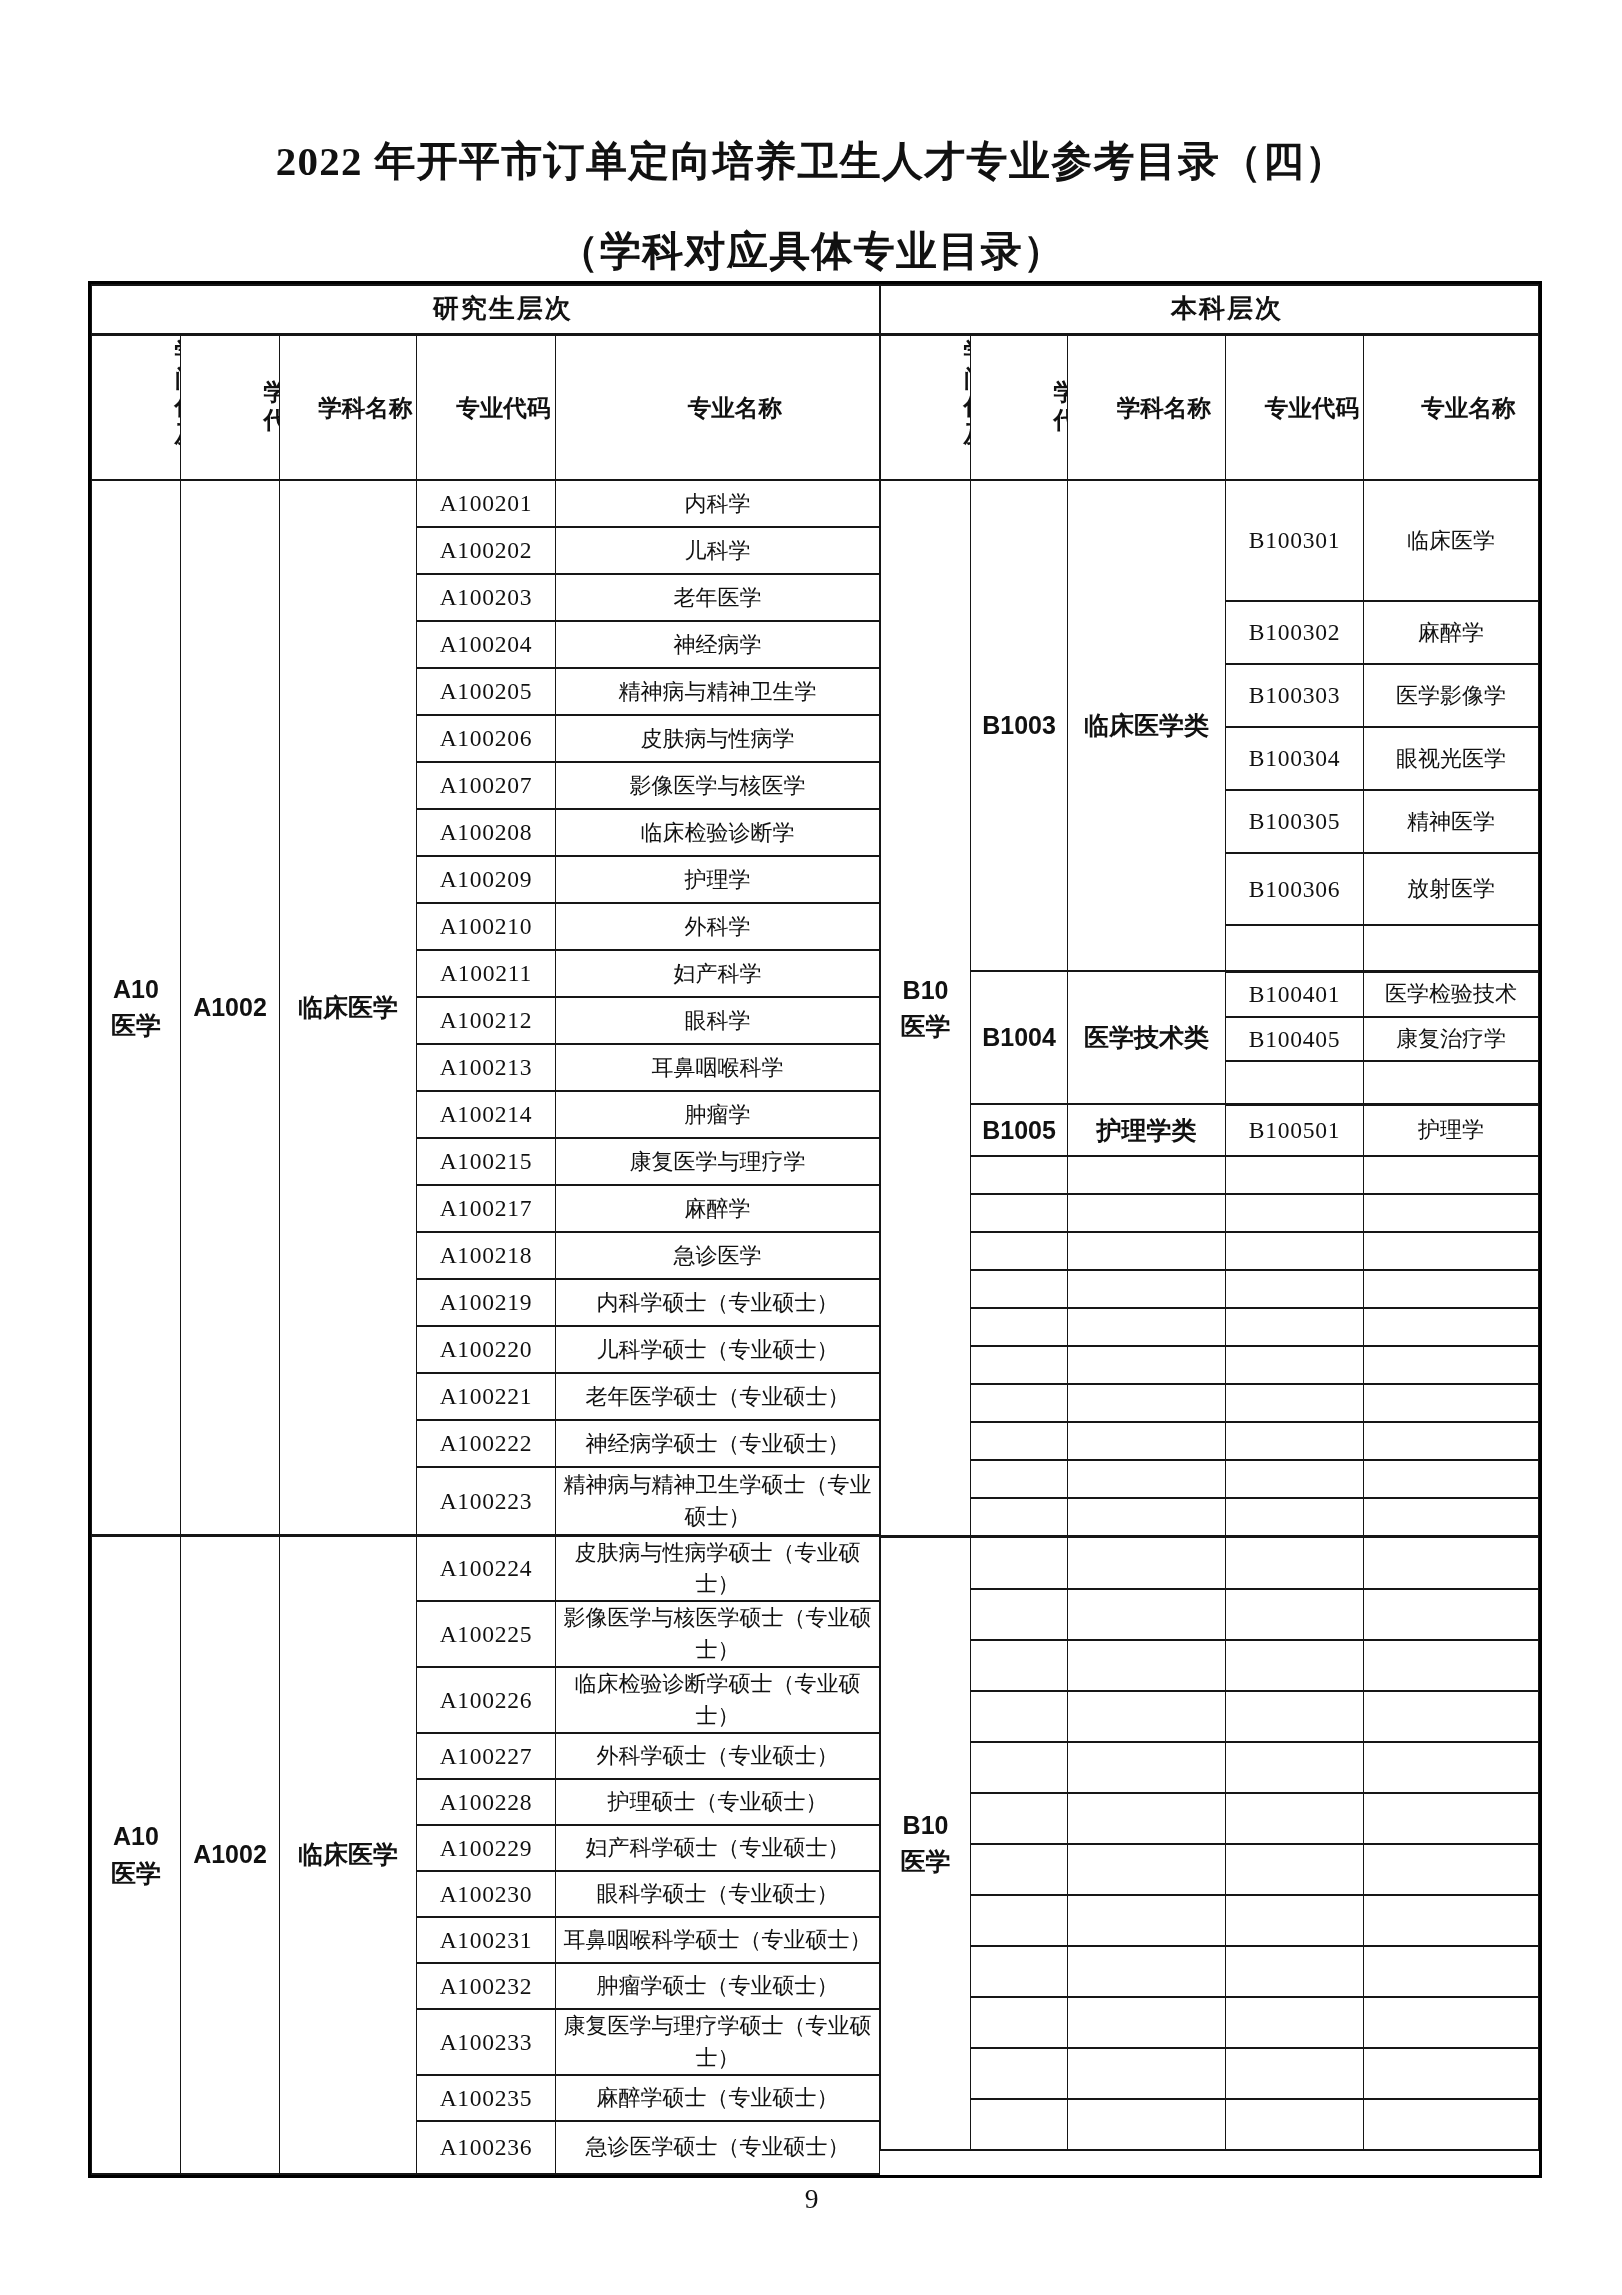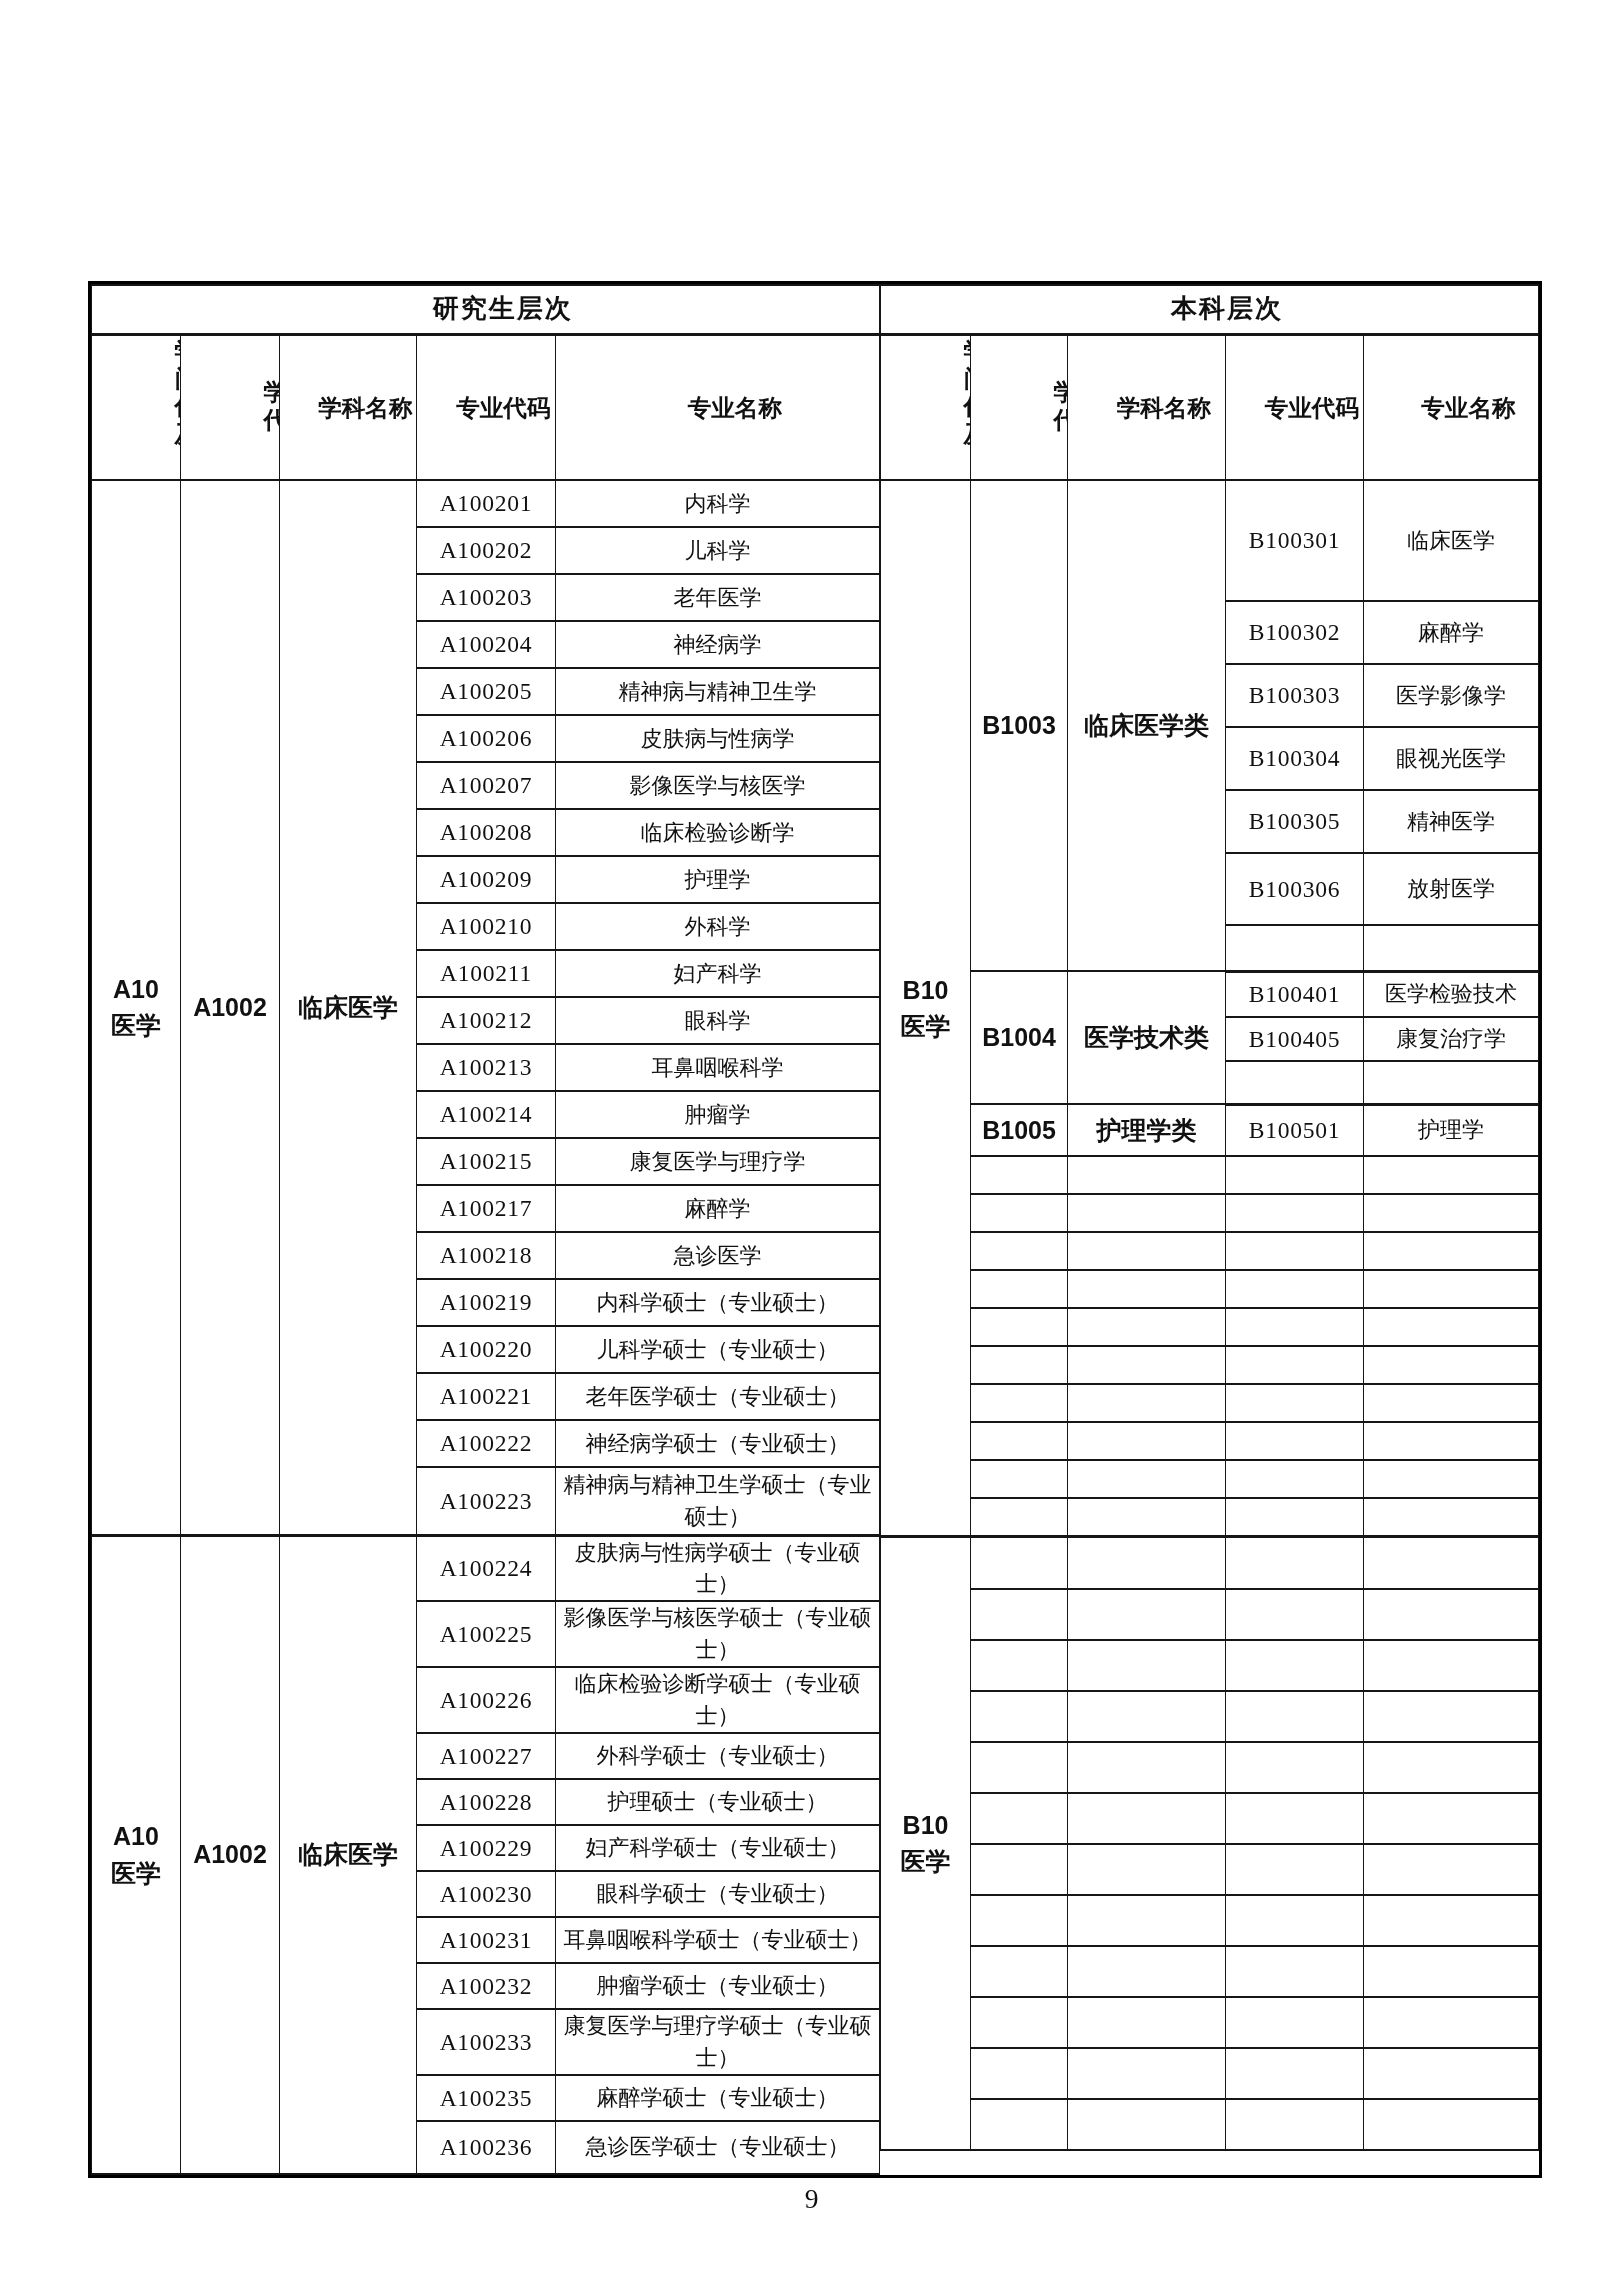--- a/index.html
+++ b/index.html
@@ -50,20 +50,22 @@
   .page-number{
     position:absolute;left:0;right:0;top:2183px;height:31px;line-height:31px;
     text-align:center;font-size:27.5px;
   }
 </style>
 </head>
 <body>
 
 <div class="page">
 
+  <div class="doc-title">2022 年开平市订单定向培养卫生人才专业参考目录（四）</div>
+  <div class="doc-subtitle">（学科对应具体专业目录）</div>
 
   <div class="table-area">
 
     <table class="tbl t-left">
       <colgroup>
         <col style="width:89px">
           <col style="width:99px">
           <col style="width:137px">
         <col style="width:139px">
           <col style="width:324px">

